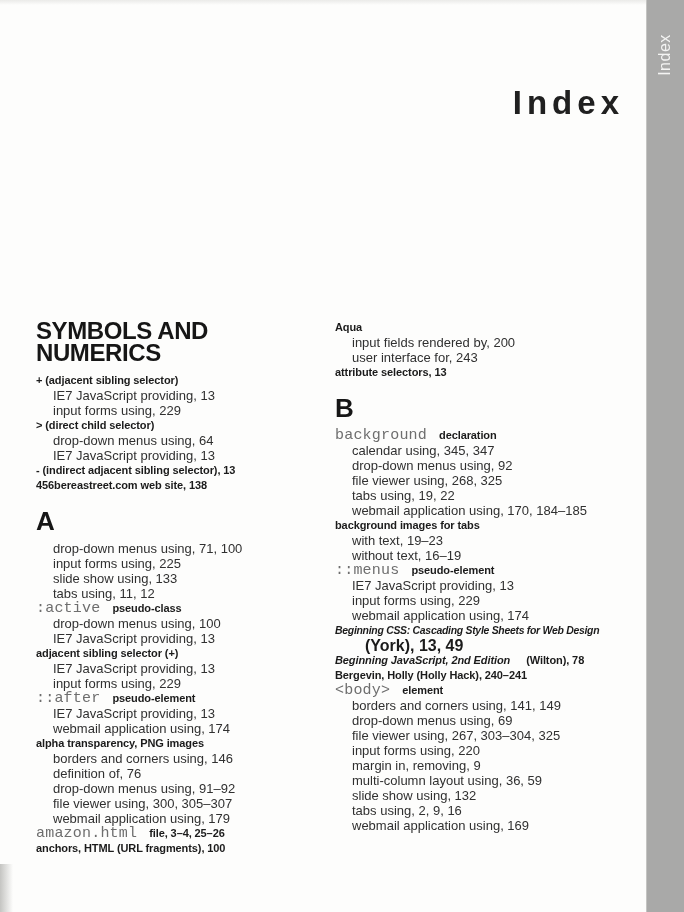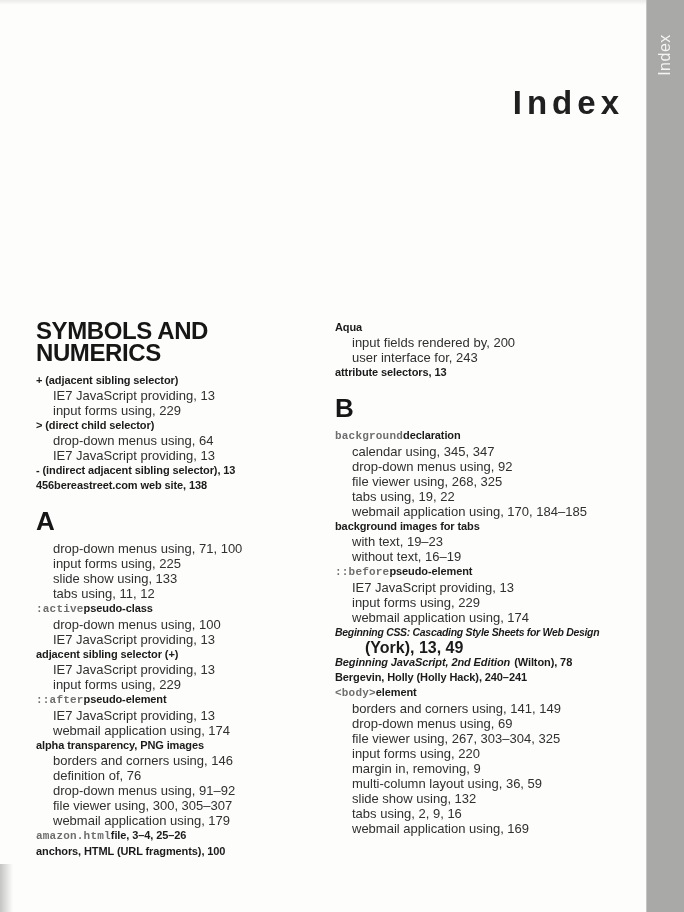--- a/index.html
+++ b/index.html
@@ -50,25 +50,25 @@
   }
   .sub {
     font-size:13px; line-height:15px; font-weight:normal;
     padding-left:17px; color:#303030; white-space:nowrap;
   }
   .cont {
     font-size:16px; line-height:15px; font-weight:bold;
     padding-left:30px; color:#1b1b1b; white-space:nowrap;
   }
   .code {
-    font-family:"Liberation Mono", monospace; font-weight:bold;
-    color:#6e6e6e; font-size:11px; letter-spacing:.2px; margin-right:0;
+    font-family:"Liberation Mono", monospace; font-weight:normal;
+    color:#6e6e6e; font-size:15px; letter-spacing:.2px; margin-right:12px;
   }
   .ital { font-style:italic; }
-  .suffix { margin-left:4px; }
+  .suffix { margin-left:16px; }
   .bktitle {
     display:inline-block; transform:scaleX(.95); transform-origin:0 60%;
     letter-spacing:-.3px;
   }
 </style>
 </head>
 <body>
 
 <div class="scan-top"></div>
 <div class="smudge-bottom-left"></div>
@@ -141,21 +141,21 @@
     <div class="sub">calendar using, 345, 347</div>
     <div class="sub">drop-down menus using, 92</div>
     <div class="sub">file viewer using, 268, 325</div>
     <div class="sub">tabs using, 19, 22</div>
     <div class="sub">webmail application using, 170, 184–185</div>
 
     <div class="entry"><span class="lbl">background images for tabs</span></div>
     <div class="sub">with text, 19–23</div>
     <div class="sub">without text, 16–19</div>
 
-    <div class="entry"><span class="code">::before</span><span class="lbl">pseudo-element</span></div>
+    <div class="entry"><span class="code">::menus</span><span class="lbl">pseudo-element</span></div>
     <div class="sub">IE7 JavaScript providing, 13</div>
     <div class="sub">input forms using, 229</div>
     <div class="sub">webmail application using, 174</div>
 
     <div class="entry"><span class="lbl ital bktitle">Beginning CSS: Cascading Style Sheets for Web Design</span></div>
     <div class="cont">(York), 13, 49</div>
 
     <div class="entry"><span class="lbl ital">Beginning JavaScript, 2nd Edition</span><span class="lbl suffix">(Wilton), 78</span></div>
 
     <div class="entry"><span class="lbl">Bergevin, Holly (Holly Hack), 240–241</span></div>

